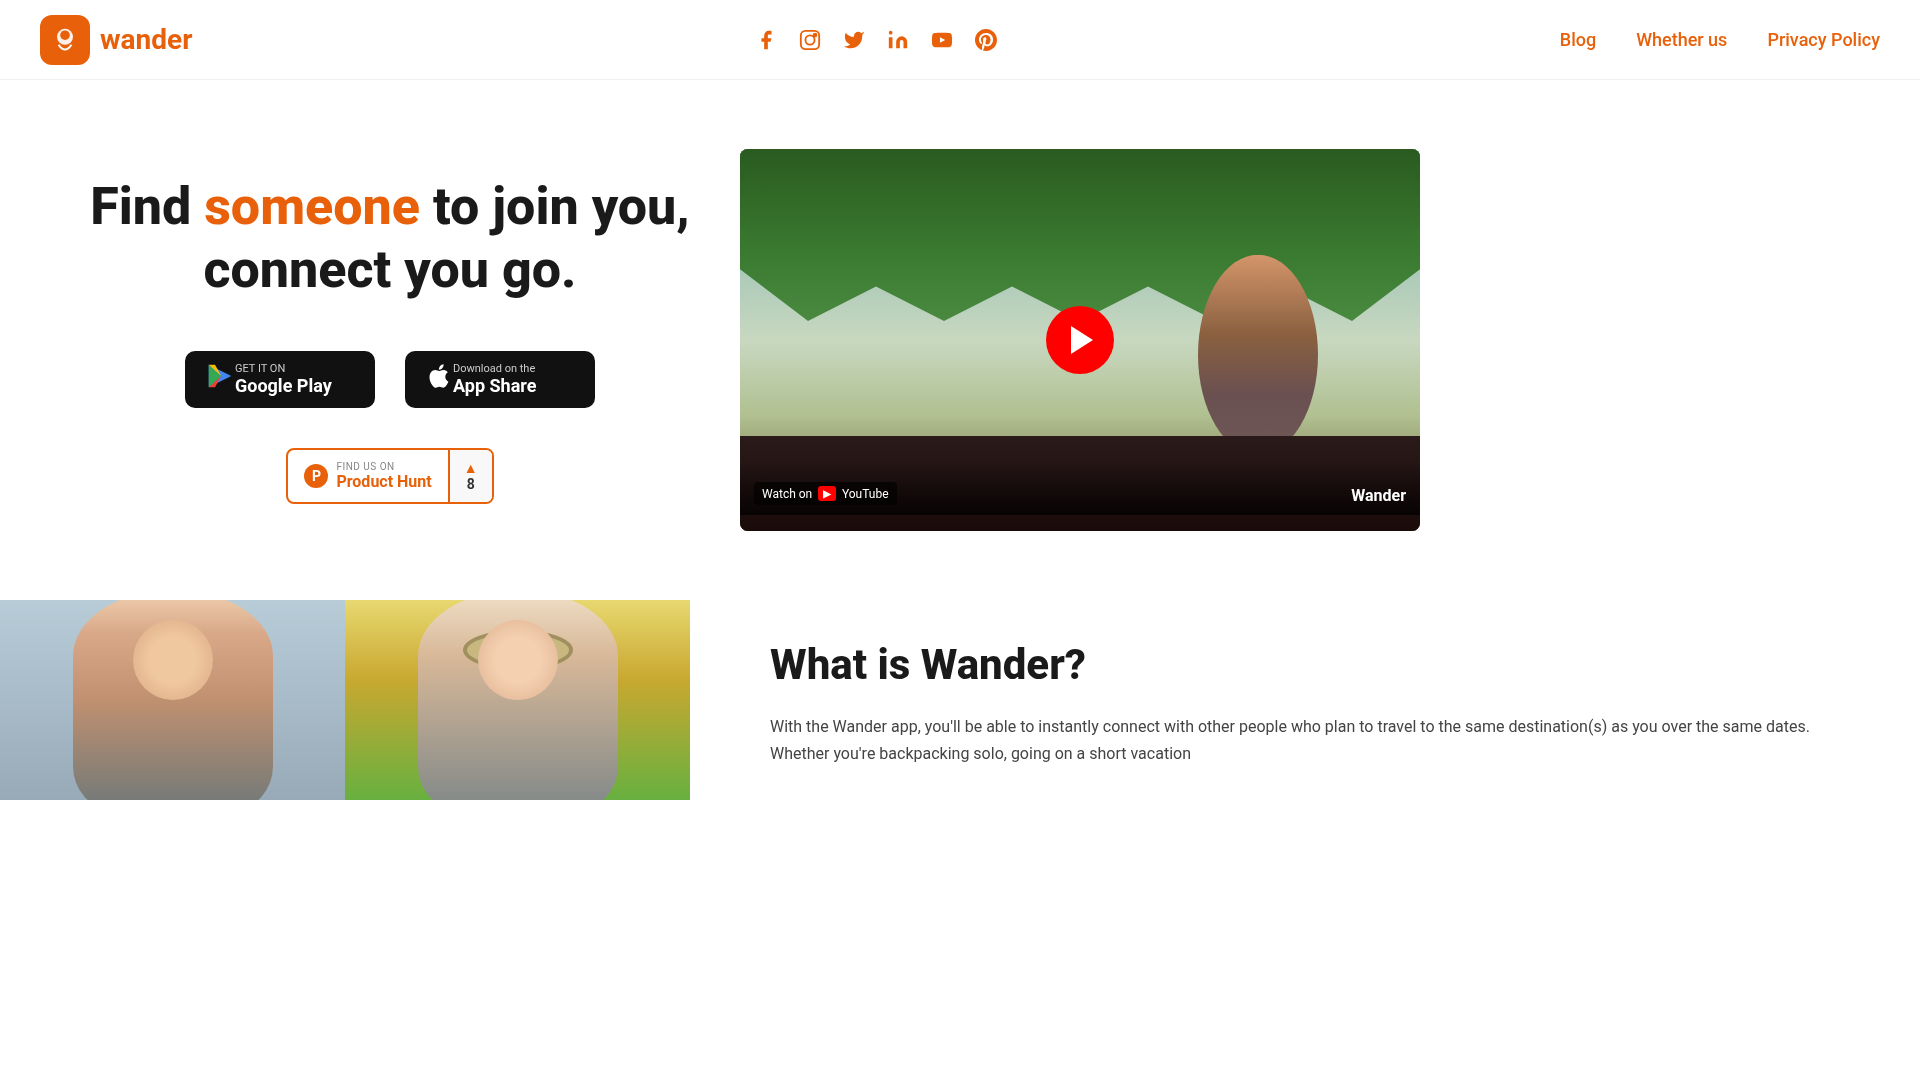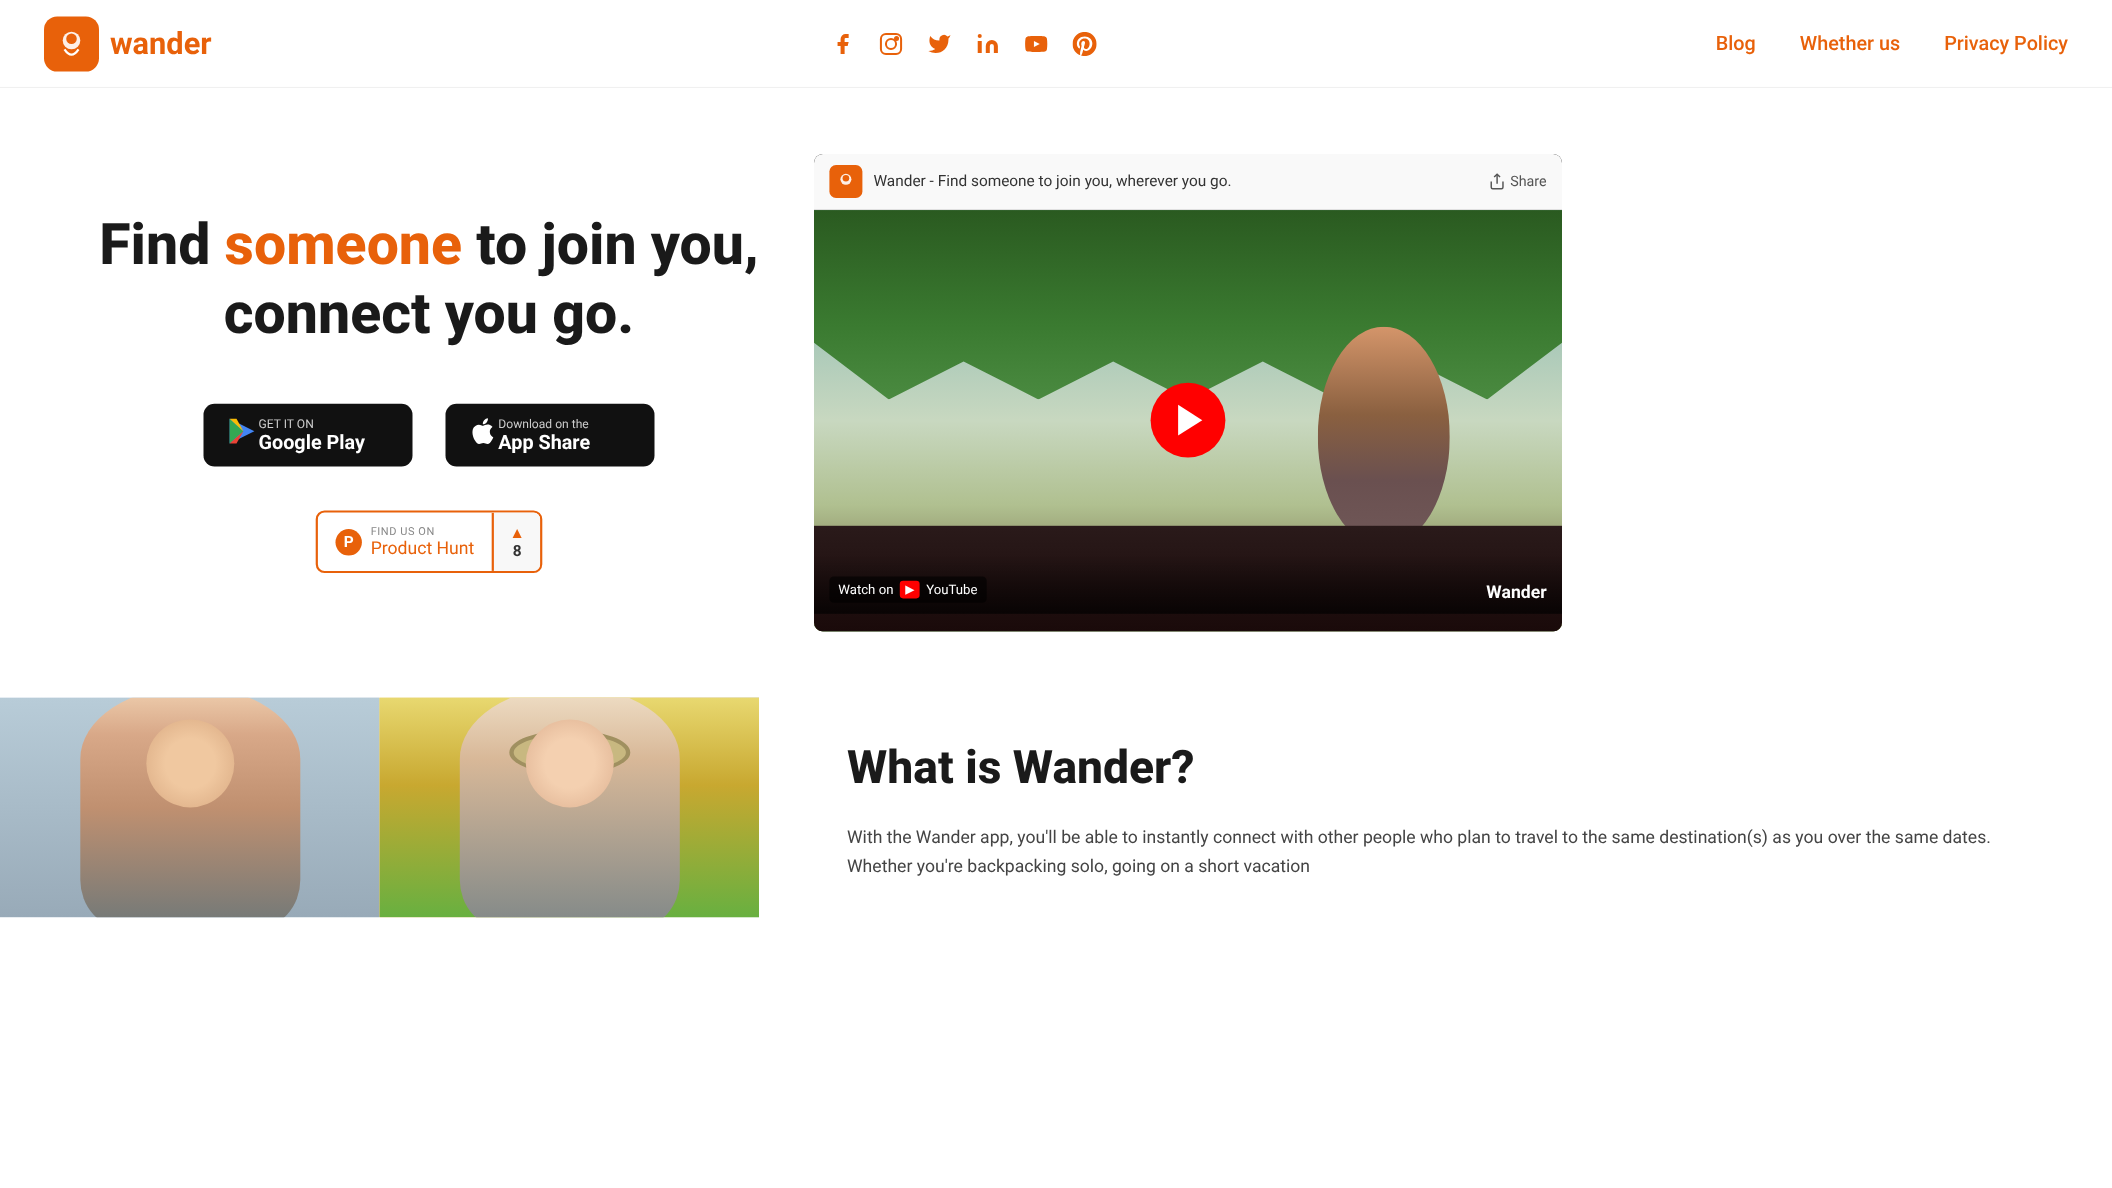--- a/index.html
+++ b/index.html
@@ -128,21 +128,21 @@
       display: flex; align-items: center; justify-content: center;
       color: #fff; font-size: 14px; font-weight: 700;
     }
     .ph-text-area {
       display: flex; flex-direction: column;
     }
     .ph-find {
       font-size: 10px; color: #888; text-transform: uppercase; letter-spacing: 0.5px;
     }
     .ph-title {
-      font-size: 16px; font-weight: 400; color: #e8610a;
+      font-size: 16px; font-weight: 700; color: #e8610a;
     }
     .ph-right {
       background: #f8f8f8;
       padding: 10px 14px;
       display: flex; flex-direction: column; align-items: center;
       border-left: 2px solid #e8610a;
     }
     .ph-arrow { color: #e8610a; font-size: 14px; }
     .ph-count { font-size: 14px; font-weight: 700; color: #333; }
 
@@ -396,37 +396,20 @@
           <span class="ph-arrow">▲</span>
           <span class="ph-count">8</span>
         </div>
       </div>
     </div>
   </div>
 
   <div class="hero-right">
     <div class="video-container">
 
-      <div class="video-header">
-        <div class="video-header-icon">
-          <svg viewBox="0 0 40 40" width="20" height="20" fill="none">
-            <circle cx="20" cy="16" r="10" fill="white" opacity="0.9"></circle>
-            <circle cx="20" cy="14" r="6" fill="#e8610a"></circle>
-          </svg>
-        </div>
-        <span class="video-header-title">Wander - Find someone to join you, wherever you go.</span>
-        <div class="video-share-btn">
-          <svg viewBox="0 0 24 24" width="16" height="16" fill="none" stroke="#555" stroke-width="2">
-              <path d="M4 12v8a2 2 0 0 0 2 2h12a2 2 0 0 0 2-2v-8"></path>
-              <polyline points="16 6 12 2 8 6"></polyline>
-              <line x1="12" y1="2" x2="12" y2="15"></line>
-            </svg>
-          <span>Share</span>
-        </div>
-      </div>
 
       <div class="video-thumbnail">
         <div class="video-thumbnail-img">
 
           <div style="position:absolute;inset:0;background:linear-gradient(to bottom,#7cae9e 0%,#a8c8b8 30%,#c8d8c0 50%,#b0c090 70%, #888860 85%,#605840 100%);"></div>
 
           <div style="position:absolute;top:0;left:0;right:0;height:45%;background:linear-gradient(to bottom,#2a5a20 0%,#3a7a30 60%,#4a8a40 100%);clip-path:polygon(0 0,100% 0,100% 70%,90% 100%,80% 80%,70% 100%,60% 80%,50% 100%,40% 80%,30% 100%,20% 80%,10% 100%,0 70%);"></div>
 
           <div style="position:absolute;bottom:20%;right:15%;width:120px;height:200px;background:linear-gradient(to bottom,#d4956a 0%,#8a6040 40%,#6a5050 70%,#705858 100%);clip-path:ellipse(60px 100px at 50% 50%);border-radius:40% 40% 30% 30%;"></div>
 

